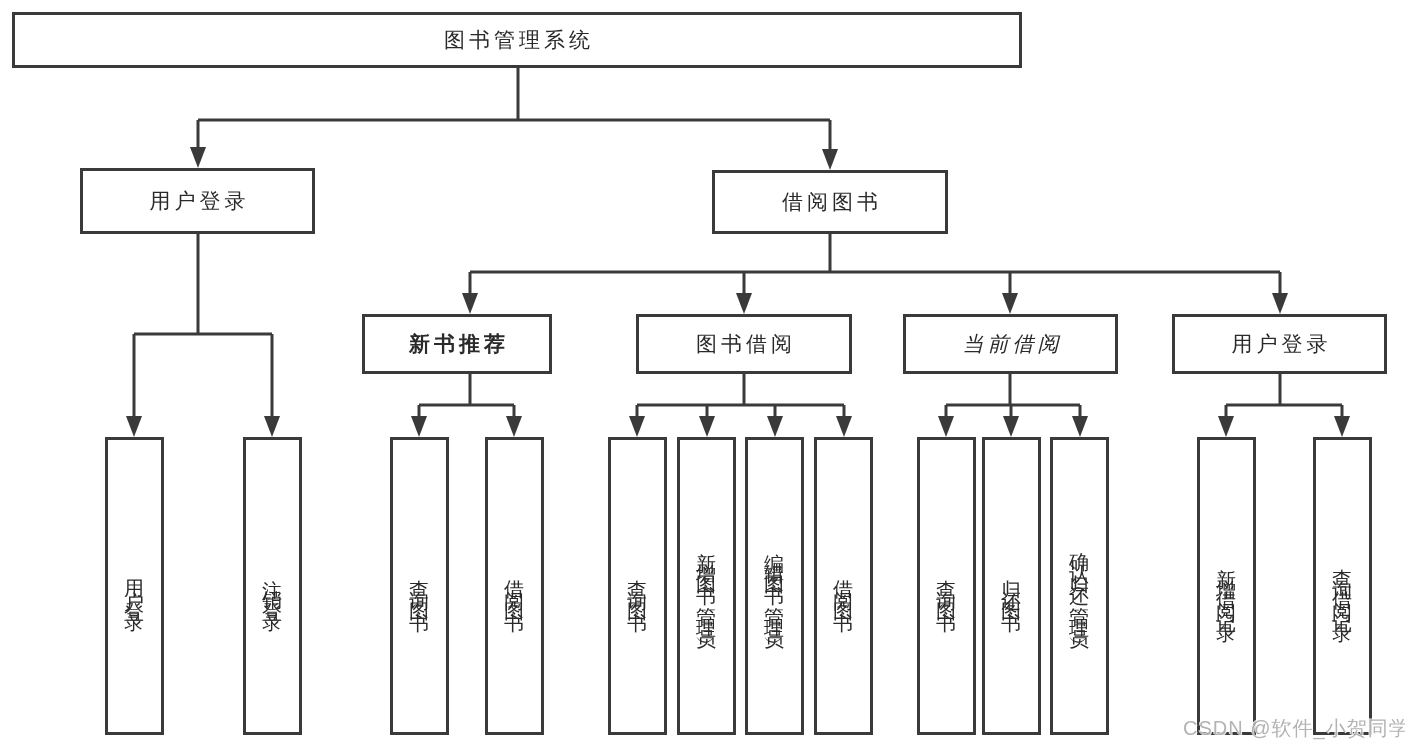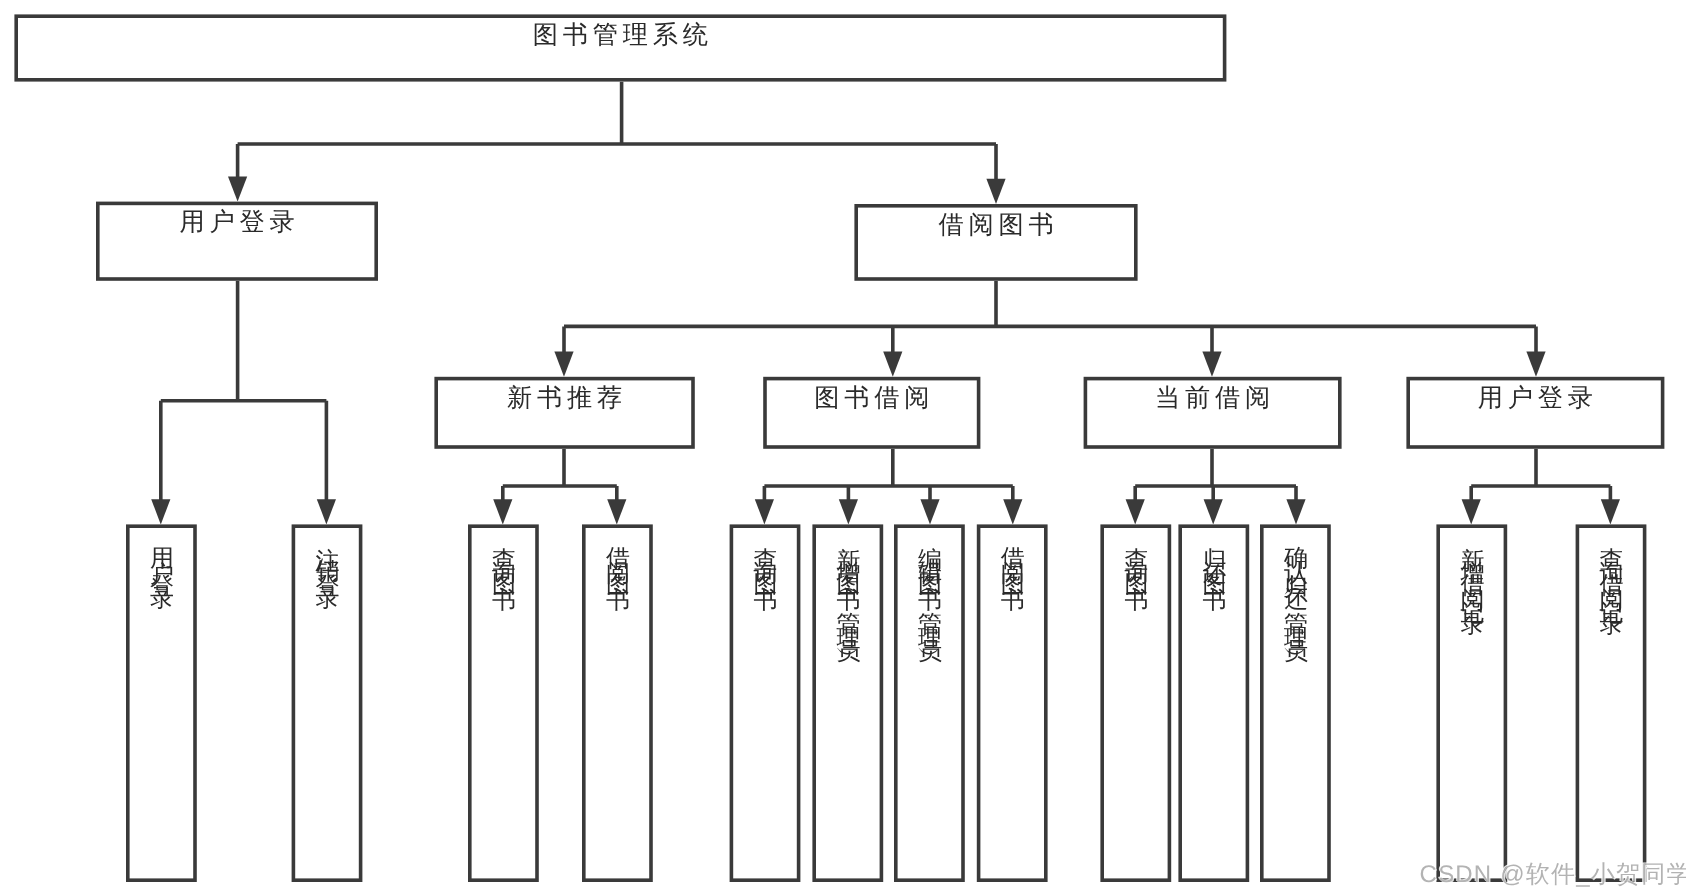--- a/index.html
+++ b/index.html
@@ -26,21 +26,21 @@
     z-index: 1;
   }
   .edges { stroke: var(--line); stroke-width: 3; fill: none; }
   .arrowheads { fill: var(--line); stroke: none; }
   .node {
     position: absolute;
     border: 3px solid var(--line);
     background: var(--background);
     color: var(--text);
     display: flex;
-    align-items: flex-start;
+    align-items: center;
     justify-content: center;
     z-index: 2;
   }
   .hlabel {
     font-size: 21px;
     letter-spacing: 4px;
     white-space: nowrap;
     text-indent: 4px;
   }
   .root-label { font-size: 21px; }
@@ -112,27 +112,27 @@
     <span class="hlabel root-label">图书管理系统</span>
   </div>
 
   <div class="node" style="left:80px; top:168px; width:235px; height:66px;">
     <span class="hlabel">用户登录</span>
   </div>
   <div class="node" style="left:712px; top:170px; width:236px; height:64px;">
     <span class="hlabel">借阅图书</span>
   </div>
 
-  <div class="node" style="left:362px; top:314px; width:217px; height:60px;">
+  <div class="node" style="left:362px; top:314px; width:190px; height:60px;font-weight:bold;">
     <span class="hlabel">新书推荐</span>
   </div>
-  <div class="node" style="left:636px; top:314px; width:181px; height:60px;">
+  <div class="node" style="left:636px; top:314px; width:216px; height:60px;">
     <span class="hlabel">图书借阅</span>
   </div>
-  <div class="node" style="left:903px; top:314px; width:215px; height:60px;">
+  <div class="node" style="left:903px; top:314px; width:215px; height:60px;font-style:italic;">
     <span class="hlabel">当前借阅</span>
   </div>
   <div class="node" style="left:1172px; top:314px; width:215px; height:60px;">
     <span class="hlabel">用户登录</span>
   </div>
 
   <div class="node" style="left:105px; top:437px; width:59px; height:298px;">
     <span class="vlabel">用户登录</span>
   </div>
   <div class="node" style="left:243px; top:437px; width:59px; height:298px;">

